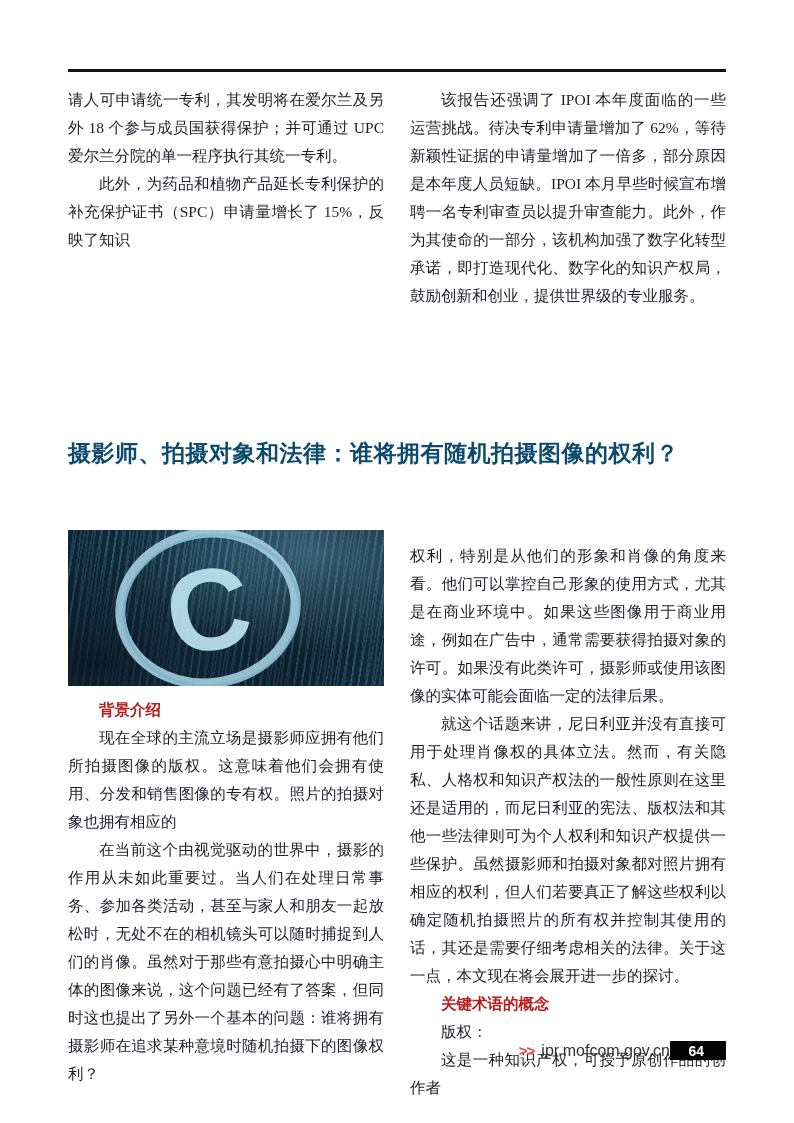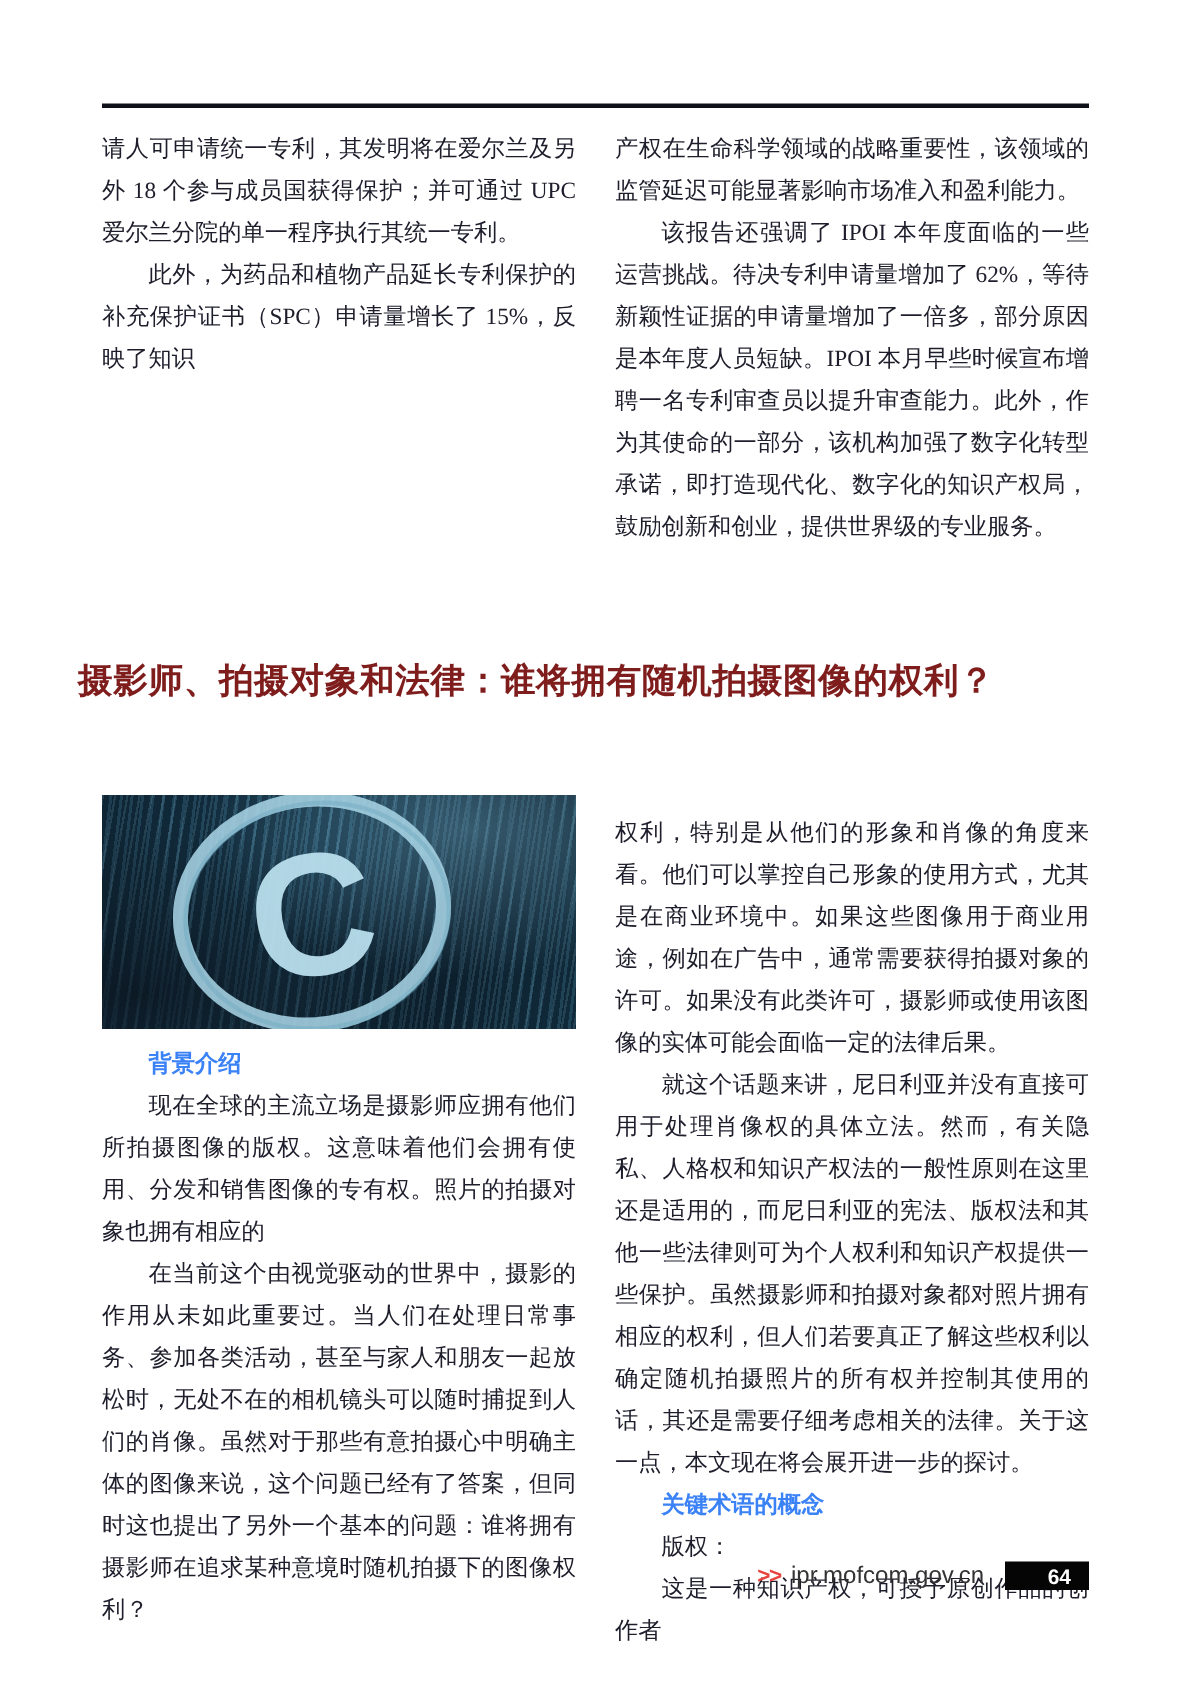--- a/index.html
+++ b/index.html
@@ -22,31 +22,31 @@
     position:absolute; left:68px; width:658px;
     display:flex; gap:26px;
   }
   .col { width:316px; font-size:15.5px; line-height:28px; text-align:justify; }
   .col p { margin:0; }
   .indent { text-indent:2em; }
   .section-a { top:86px; }
   .attribution { text-align:right; padding-right:18px; margin-top:6px; }
   
   .article-header {
-    position:absolute; left:52px; top:438px; width:662px;
-    font-family:"Liberation Sans", sans-serif; color:#7f1d1d;
+    position:absolute; left:68px; top:438px; width:662px;
+    font-family:"Liberation Sans", sans-serif; color:#0c4a6e;
   }
   .article-title { font-size:23px; font-weight:bold; letter-spacing:0.5px; }
   .article-standfirst { font-size:17px; font-weight:bold; line-height:30px; margin-top:10px; }
   
   .section-b { top:530px; }
   .col-right-offset { padding-top:12px; }
   .subhead {
     font-family:Liberation Serif, serif;
-    font-weight:bold; color:#3b82f6;
+    font-weight:bold; color:#b91c1c;
     text-indent:2em; line-height:28px;
   }
   
   .photo {
     width:316px; height:156px; margin-bottom:10px;
     position:relative; overflow:hidden;
     background:
       radial-gradient(ellipse at 78% 15%, rgba(120,180,208,0.38), rgba(0,0,0,0) 52%),
       radial-gradient(ellipse at 8% 85%, rgba(10,20,30,0.75), rgba(0,0,0,0) 60%),
       repeating-linear-gradient(100deg, rgba(140,200,225,0.16) 0 1.5px, rgba(0,0,0,0) 1.5px 8px),
@@ -59,41 +59,39 @@
     position:absolute; top:1041px; right:68px;
     display:flex; align-items:center;
     font-family:"Liberation Sans", sans-serif;
   }
   .footer-chevrons {
     color:#e8433e; font-weight:bold; font-size:15px;
     letter-spacing:-1px; margin-right:7px;
   }
   .footer-site { color:#333333; font-size:16px; }
   .footer-badge {
-    margin-left:14px;
     width:56px; height:19px; background:#050505;
     color:#ffffff; font-size:14px; font-weight:bold;
     display:flex; align-items:center; justify-content:flex-end;
-    padding-right:12px;
+    padding-right:22px;
   }
 </style>
 </head>
 <body>
 
 <div class="page">
 
   <div class="top-rule"></div>
 
   <div class="cols section-a">
     <div class="col">
       <p>请人可申请统一专利，其发明将在爱尔兰及另外 18 个参与成员国获得保护；并可通过 UPC 爱尔兰分院的单一程序执行其统一专利。</p>
       <p class="indent">此外，为药品和植物产品延长专利保护的补充保护证书（SPC）申请量增长了 15%，反映了知识</p>
     </div>
     <div class="col">
-      <p>产权在生命科学领域的战略重要性，该领域的监管延迟可能显著影响市场准入和盈利能力。</p>
       <p class="indent">该报告还强调了 IPOI 本年度面临的一些运营挑战。待决专利申请量增加了 62%，等待新颖性证据的申请量增加了一倍多，部分原因是本年度人员短缺。IPOI 本月早些时候宣布增聘一名专利审查员以提升审查能力。此外，作为其使命的一部分，该机构加强了数字化转型承诺，即打造现代化、数字化的知识产权局，鼓励创新和创业，提供世界级的专业服务。</p>
     </div>
   </div>
 
   <div class="article-header">
     <div class="article-title">摄影师、拍摄对象和法律：谁将拥有随机拍摄图像的权利？</div>
   </div>
 
   <div class="cols section-b">
     <div class="col">

